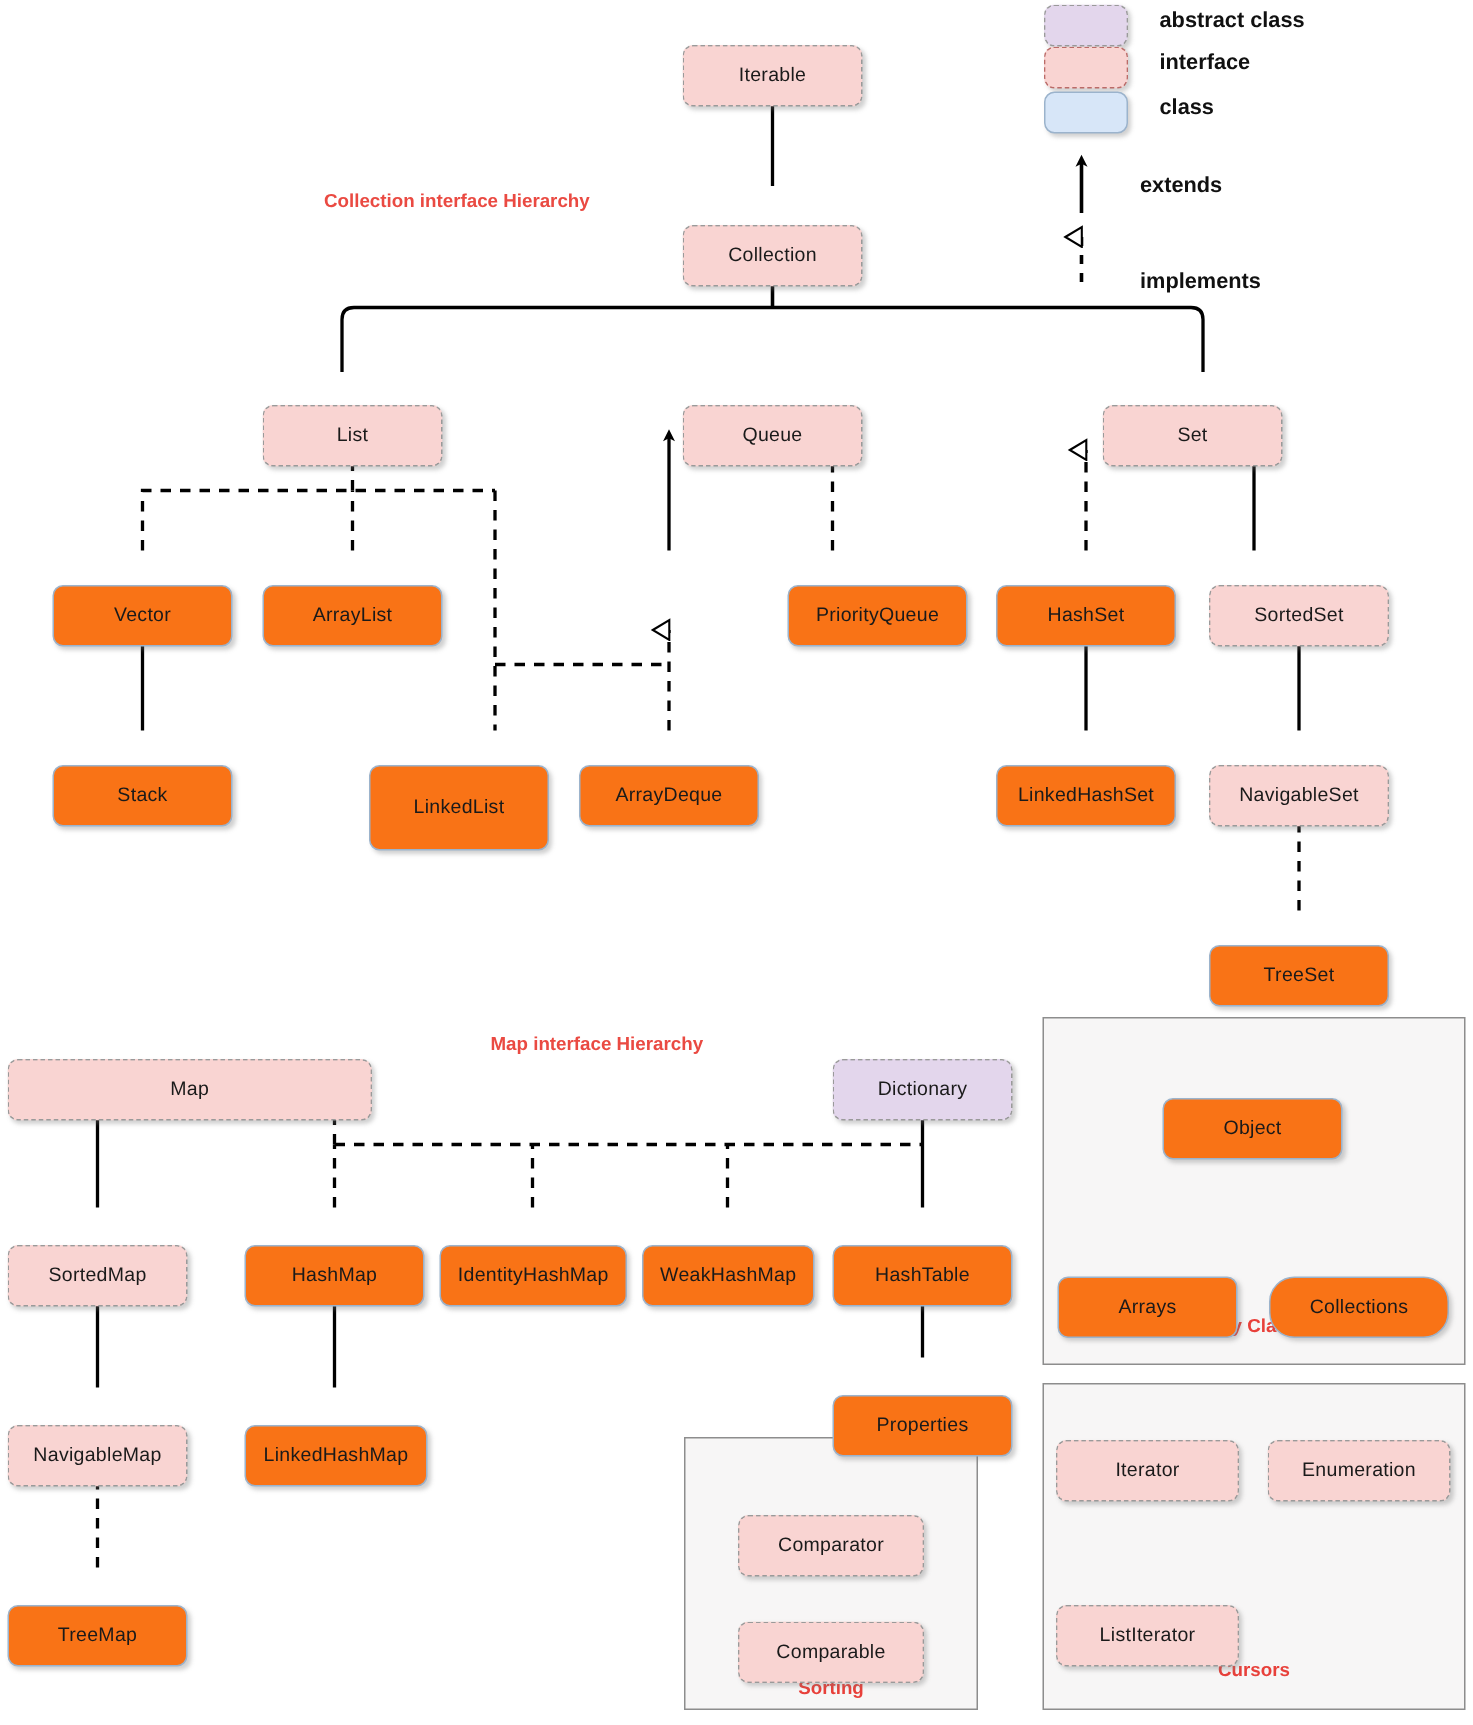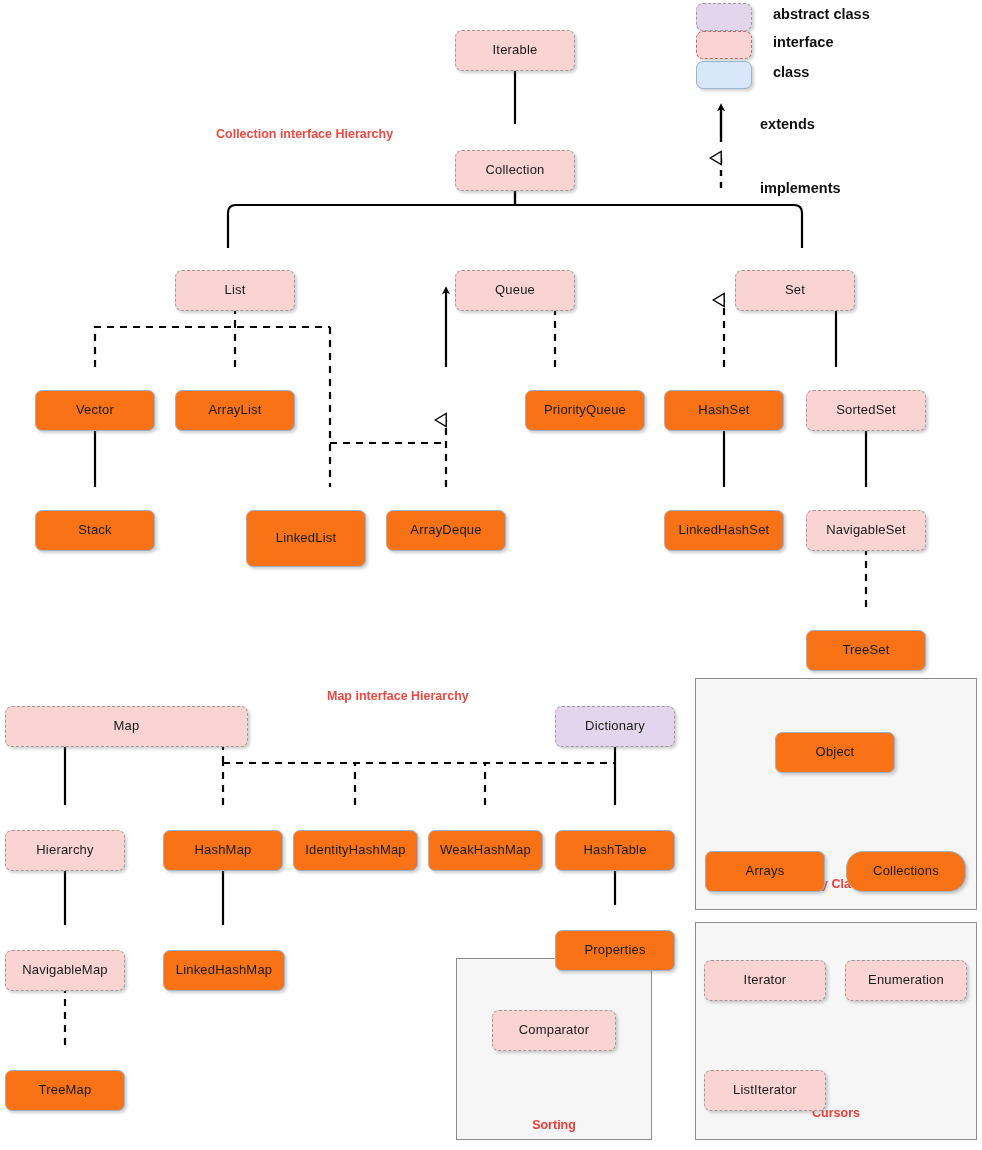--- a/index.html
+++ b/index.html
@@ -143,37 +143,38 @@
   <div class="node klass" style="left:246px;top:485px;width:120px;height:57px;">LinkedList</div>
   <div class="node klass" style="left:386px;top:485px;width:120px;height:41px;">ArrayDeque</div>
   <div class="node klass" style="left:664px;top:485px;width:120px;height:41px;">LinkedHashSet</div>
   <div class="node iface" style="left:806px;top:485px;width:120px;height:41px;">NavigableSet</div>
 
   <div class="node klass" style="left:806px;top:605px;width:120px;height:41px;">TreeSet</div>
 
   <div class="node iface" style="left:5px;top:681px;width:243px;height:41px;">Map</div>
   <div class="node abst" style="left:555px;top:681px;width:120px;height:41px;">Dictionary</div>
 
-  <div class="node iface" style="left:5px;top:805px;width:120px;height:41px;">Hierarchy</div>
+  <div class="node iface" style="left:5px;top:805px;width:120px;height:41px;">SortedMap</div>
   <div class="node klass" style="left:163px;top:805px;width:120px;height:41px;">HashMap</div>
   <div class="node klass" style="left:293px;top:805px;width:125px;height:41px;">IdentityHashMap</div>
   <div class="node klass" style="left:428px;top:805px;width:115px;height:41px;">WeakHashMap</div>
   <div class="node klass" style="left:555px;top:805px;width:120px;height:41px;">HashTable</div>
 
   <div class="node iface" style="left:5px;top:925px;width:120px;height:41px;">NavigableMap</div>
   <div class="node klass" style="left:163px;top:925px;width:122px;height:41px;">LinkedHashMap</div>
   <div class="node klass" style="left:555px;top:905px;width:120px;height:41px;">Properties</div>
 
   <div class="node klass" style="left:5px;top:1045px;width:120px;height:41px;">TreeMap</div>
 
   <div class="node klass" style="left:775px;top:707px;width:120px;height:41px;">Object</div>
   <div class="node klass" style="left:705px;top:826px;width:120px;height:41px;">Arrays</div>
   <div class="node klass" style="left:846px;top:826px;width:120px;height:41px;border-radius:17px;">Collections</div>
 
   <div class="node iface" style="left:492px;top:985px;width:124px;height:41px;">Comparator</div>
+  <div class="node iface" style="left:492px;top:1056px;width:124px;height:41px;">Comparable</div>
 
   <div class="node iface" style="left:704px;top:935px;width:122px;height:41px;">Iterator</div>
   <div class="node iface" style="left:845px;top:935px;width:122px;height:41px;">Enumeration</div>
   <div class="node iface" style="left:704px;top:1045px;width:122px;height:41px;">ListIterator</div>
 
   <div class="legend">
     <div class="legend-swatch abst" style="left:6px;top:3px;"></div>
     <div class="legend-label" style="left:83px;top:6px;">abstract class</div>
 
     <div class="legend-swatch iface" style="left:6px;top:31px;"></div>

